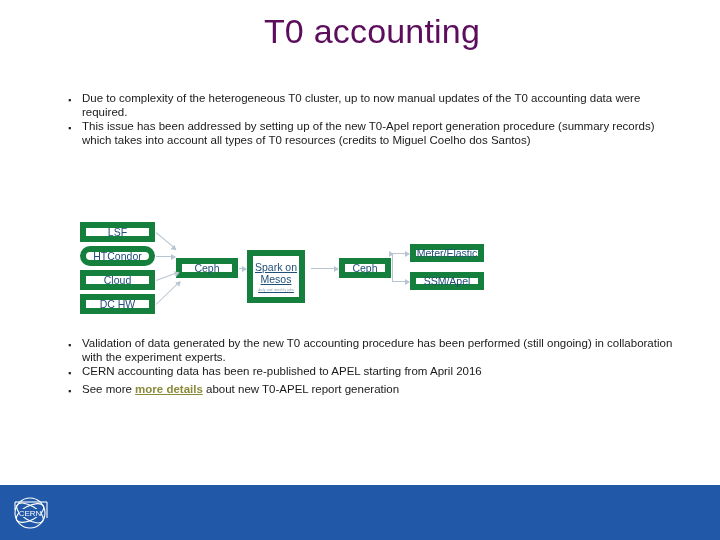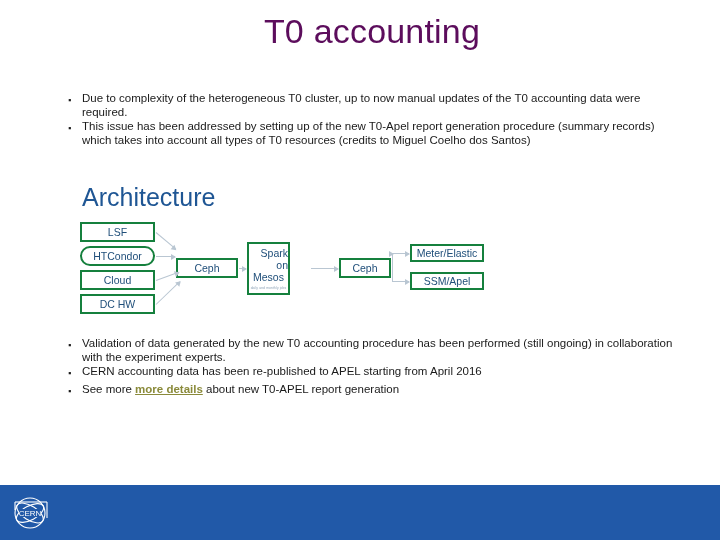--- a/index.html
+++ b/index.html
@@ -86,47 +86,47 @@
   }
   #diagram {
     position: absolute;
     left: 0;
     top: 40px;
     width: 600px;
     height: 105px;
   }
   .node {
     position: absolute;
-    border: 2px solid #15803d;
+    border: 6px solid #15803d;
     background: #ffffff;
     color: #1f4e79;
     font-size: 10.5px;
     line-height: 12px;
     display: flex;
     flex-direction: column;
     align-items: center;
     justify-content: center;
-    text-align: right;
+    text-align: left;
     box-sizing: border-box;
   }
   .node-sub {
     font-size: 3.4px;
     line-height: 4.5px;
     color: #8fa4b8;
     margin-top: 3px;
     letter-spacing: 0.1px;
   }
   
   #node-lsf      { left: 18px;  top: 0px;   width: 75px; height: 20px; }
   #node-htcondor { left: 18px;  top: 24px;  width: 75px; height: 20px; border-radius: 10px; }
   #node-cloud    { left: 18px;  top: 48px;  width: 75px; height: 20px; }
   #node-dchw     { left: 18px;  top: 72px;  width: 75px; height: 20px; }
   
   #node-ceph-1   { left: 114px; top: 36px;  width: 62px; height: 20px; }
-  #node-spark    { left: 185px; top: 20px;  width: 43px; height: 53px; }
+  #node-spark    { left: 185px; top: 28px;  width: 58px; height: 53px; text-decoration: underline; }
   #node-ceph-2   { left: 277px; top: 36px;  width: 52px; height: 20px; }
   
   #node-meter    { left: 348px; top: 22px;  width: 74px; height: 18px; }
   #node-ssmapel  { left: 348px; top: 50px;  width: 74px; height: 18px; }
 
   .arrow {
     position: absolute;
     background: #b9c6d2;
     height: 1px;
   }
@@ -190,21 +190,20 @@
       <span class="bullet-mark">▪</span>
       <span class="bullet-text">Due to complexity of the heterogeneous T0 cluster, up to now manual updates of the T0 accounting data were required.</span>
     </div>
     <div class="bullet-row">
       <span class="bullet-mark">▪</span>
       <span class="bullet-text">This issue has been addressed by setting up of the new T0-Apel report generation procedure (summary records) which takes into account all types of T0 resources (credits to Miguel Coelho dos Santos)</span>
     </div>
   </div>
 
   <div id="architecture-figure">
-    <div id="architecture-heading">Architecture</div>
 
     <div id="diagram">
 
       <div id="node-lsf" class="node">
         <span>LSF</span>
       </div>
       <div id="node-htcondor" class="node">
         <span>HTCondor</span>
       </div>
       <div id="node-cloud" class="node">

